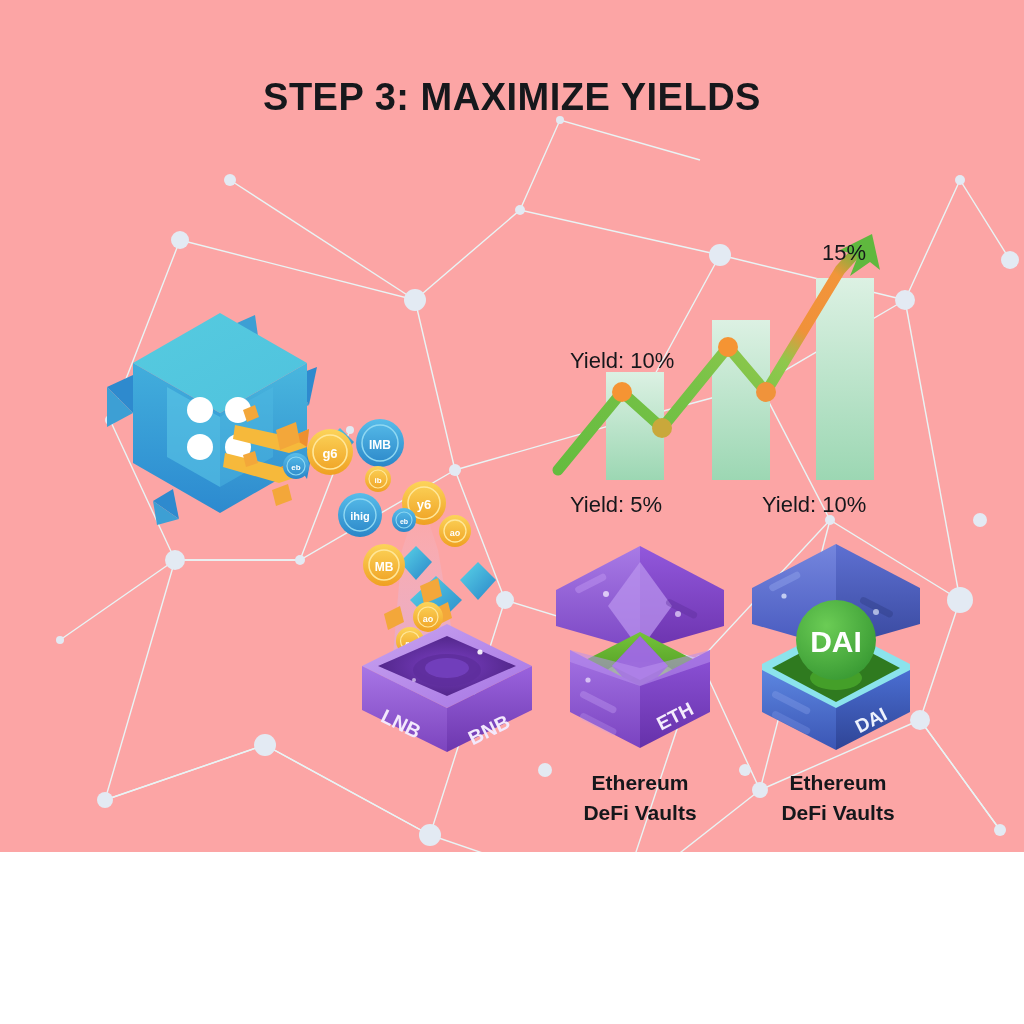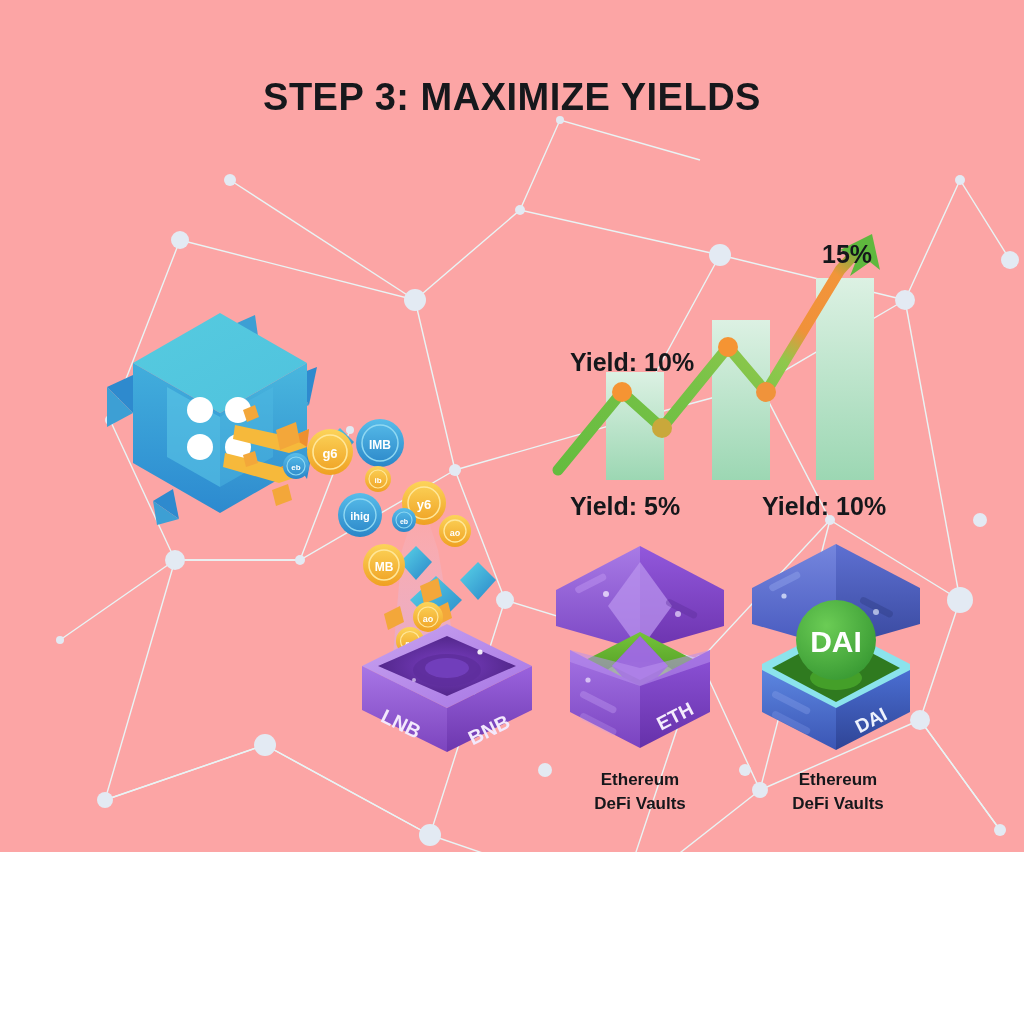--- a/index.html
+++ b/index.html
@@ -28,36 +28,36 @@
     width: 1024px;
     text-align: center;
     font-size: 38px;
     font-weight: bold;
     letter-spacing: 0.5px;
     color: #16181c;
     font-family: "Liberation Sans", sans-serif;
   }
   .chart-label {
     position: absolute;
-    font-size: 25px;
-    font-weight: bold;
+    font-size: 22px;
+    font-weight: normal;
     color: #15171b;
     white-space: nowrap;
     font-family: "Liberation Sans", sans-serif;
   }
   #label-peak  { left: 822px; top: 240px; }
   #label-mid   { left: 570px; top: 348px; }
   #label-left  { left: 570px; top: 492px; text-align: center; }
   #label-right { left: 762px; top: 492px; }
 
   .vault-caption {
     position: absolute;
     width: 220px;
     text-align: center;
-    font-size: 17px;
+    font-size: 21px;
     font-weight: bold;
     line-height: 1.42;
     color: #15171b;
     font-family: "Liberation Sans", sans-serif;
   }
   #caption-eth { left: 530px; top: 768px; }
   #caption-dai { left: 728px; top: 768px; }
 </style>
 </head>
 <body>

